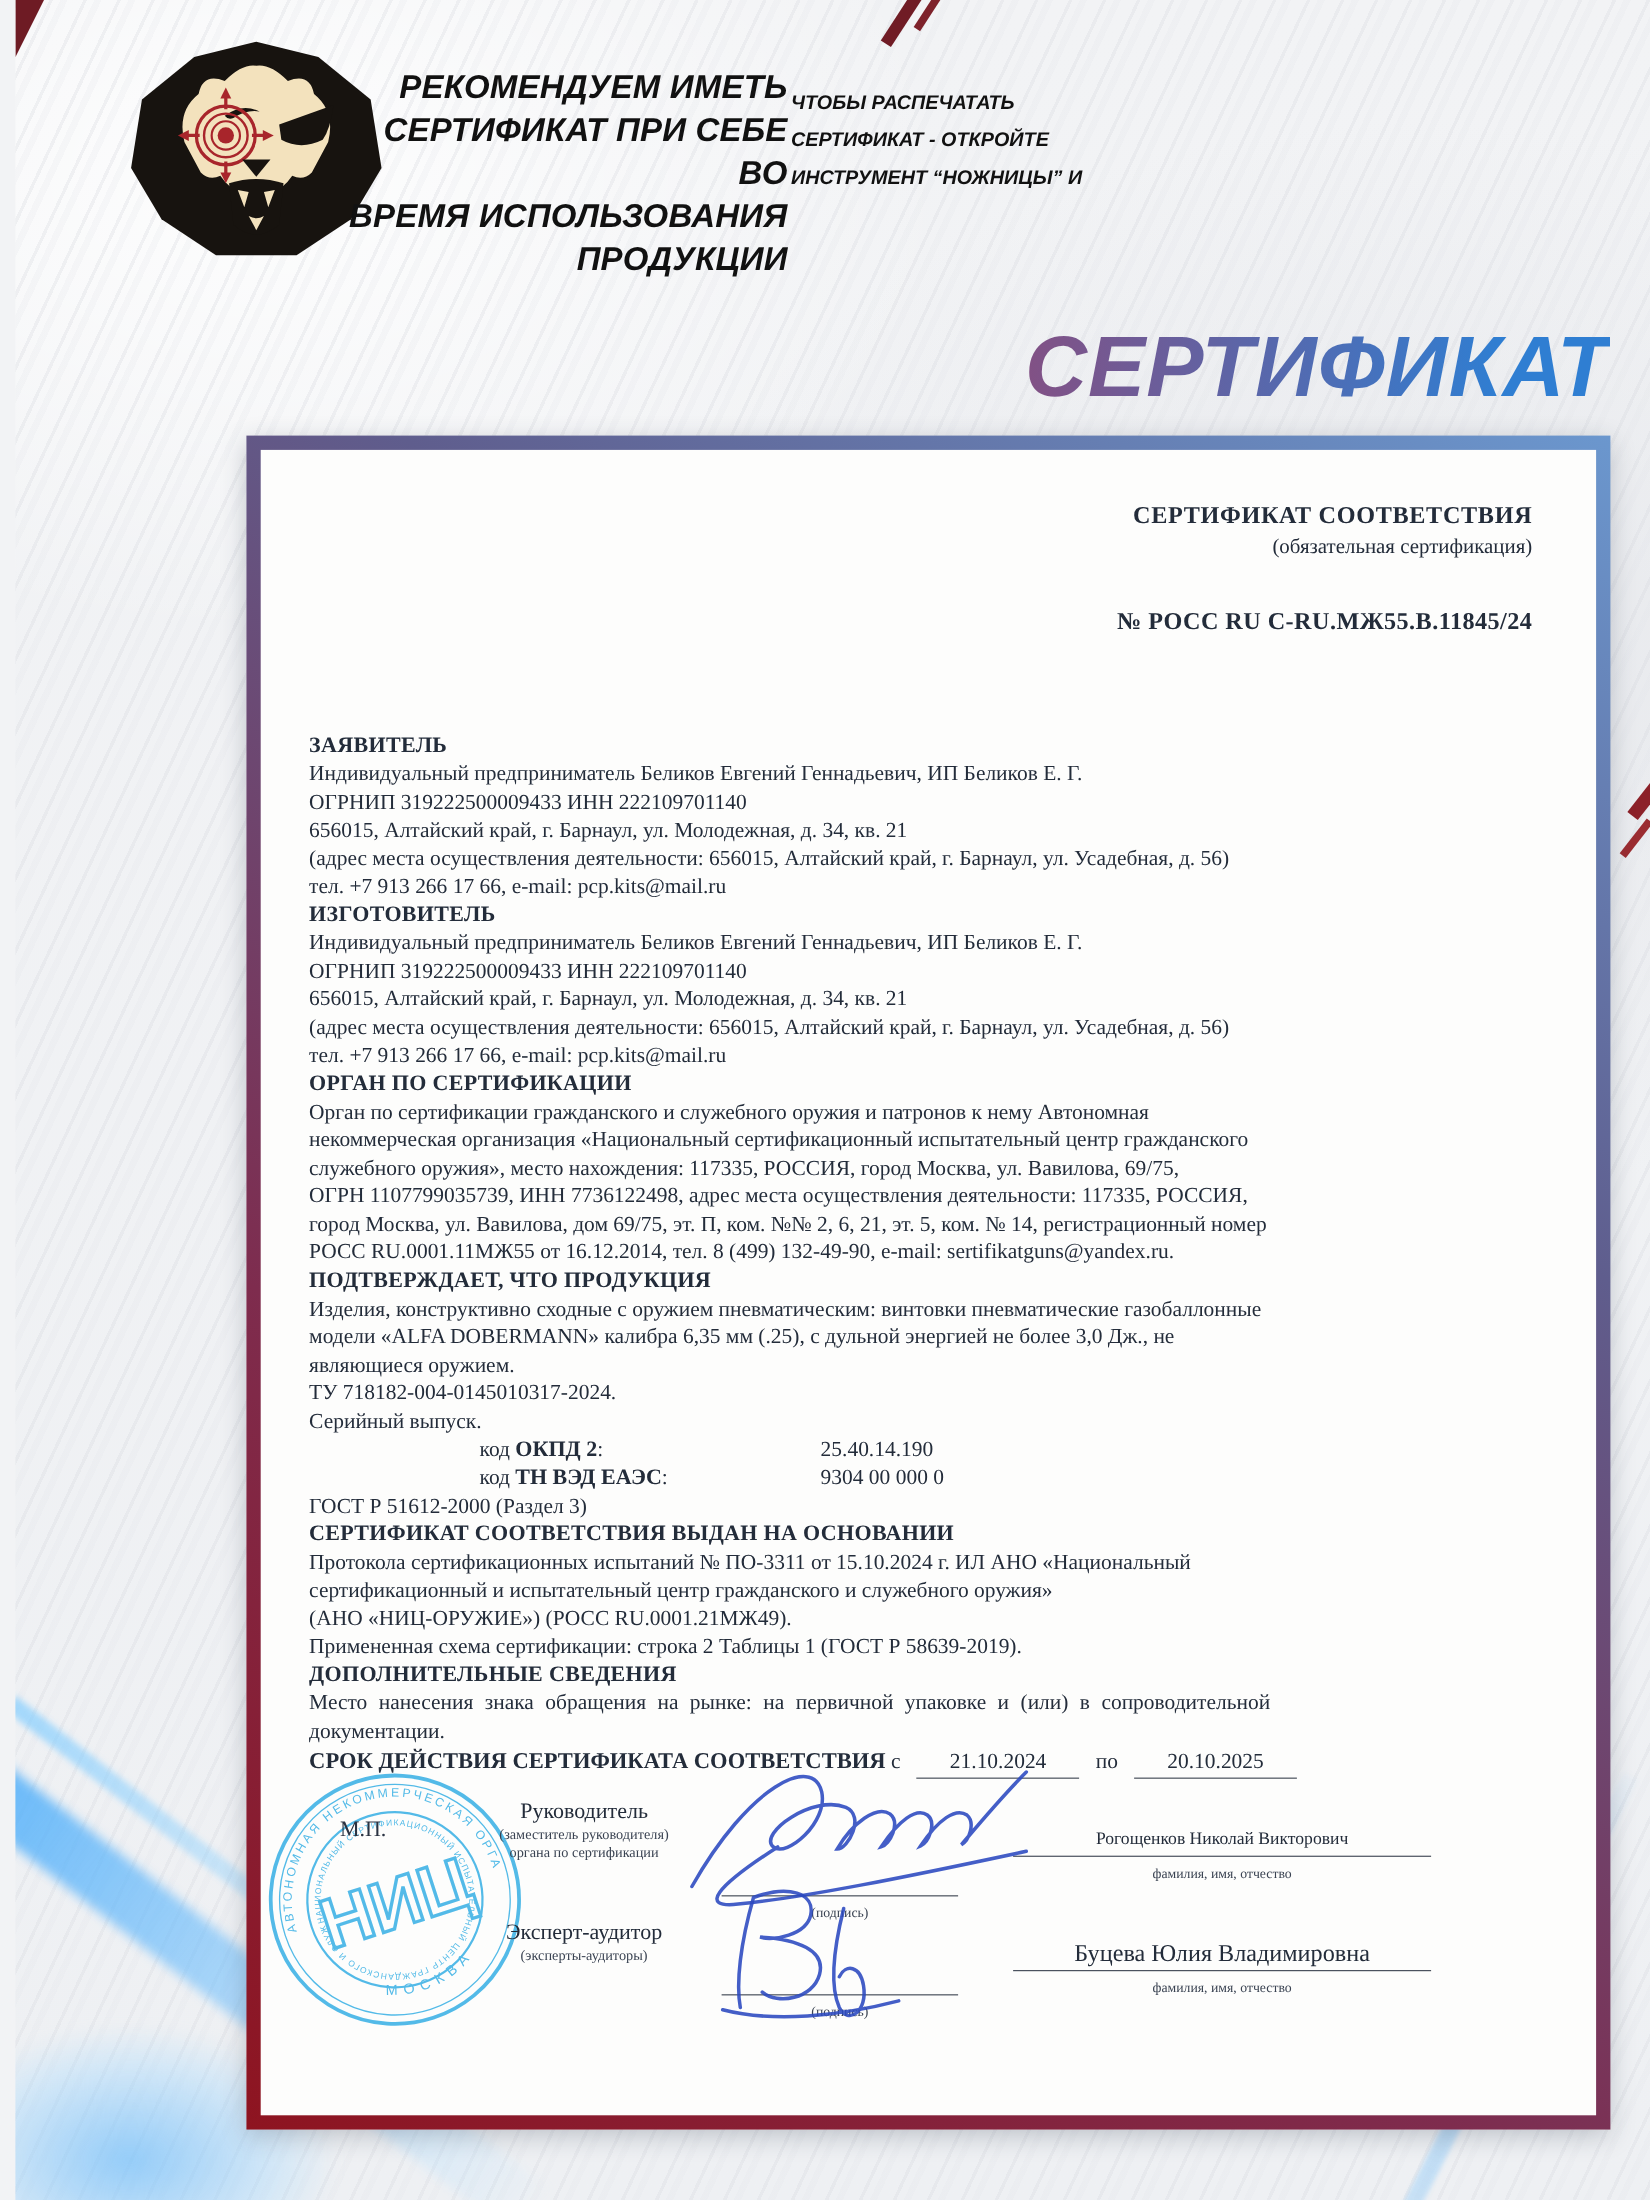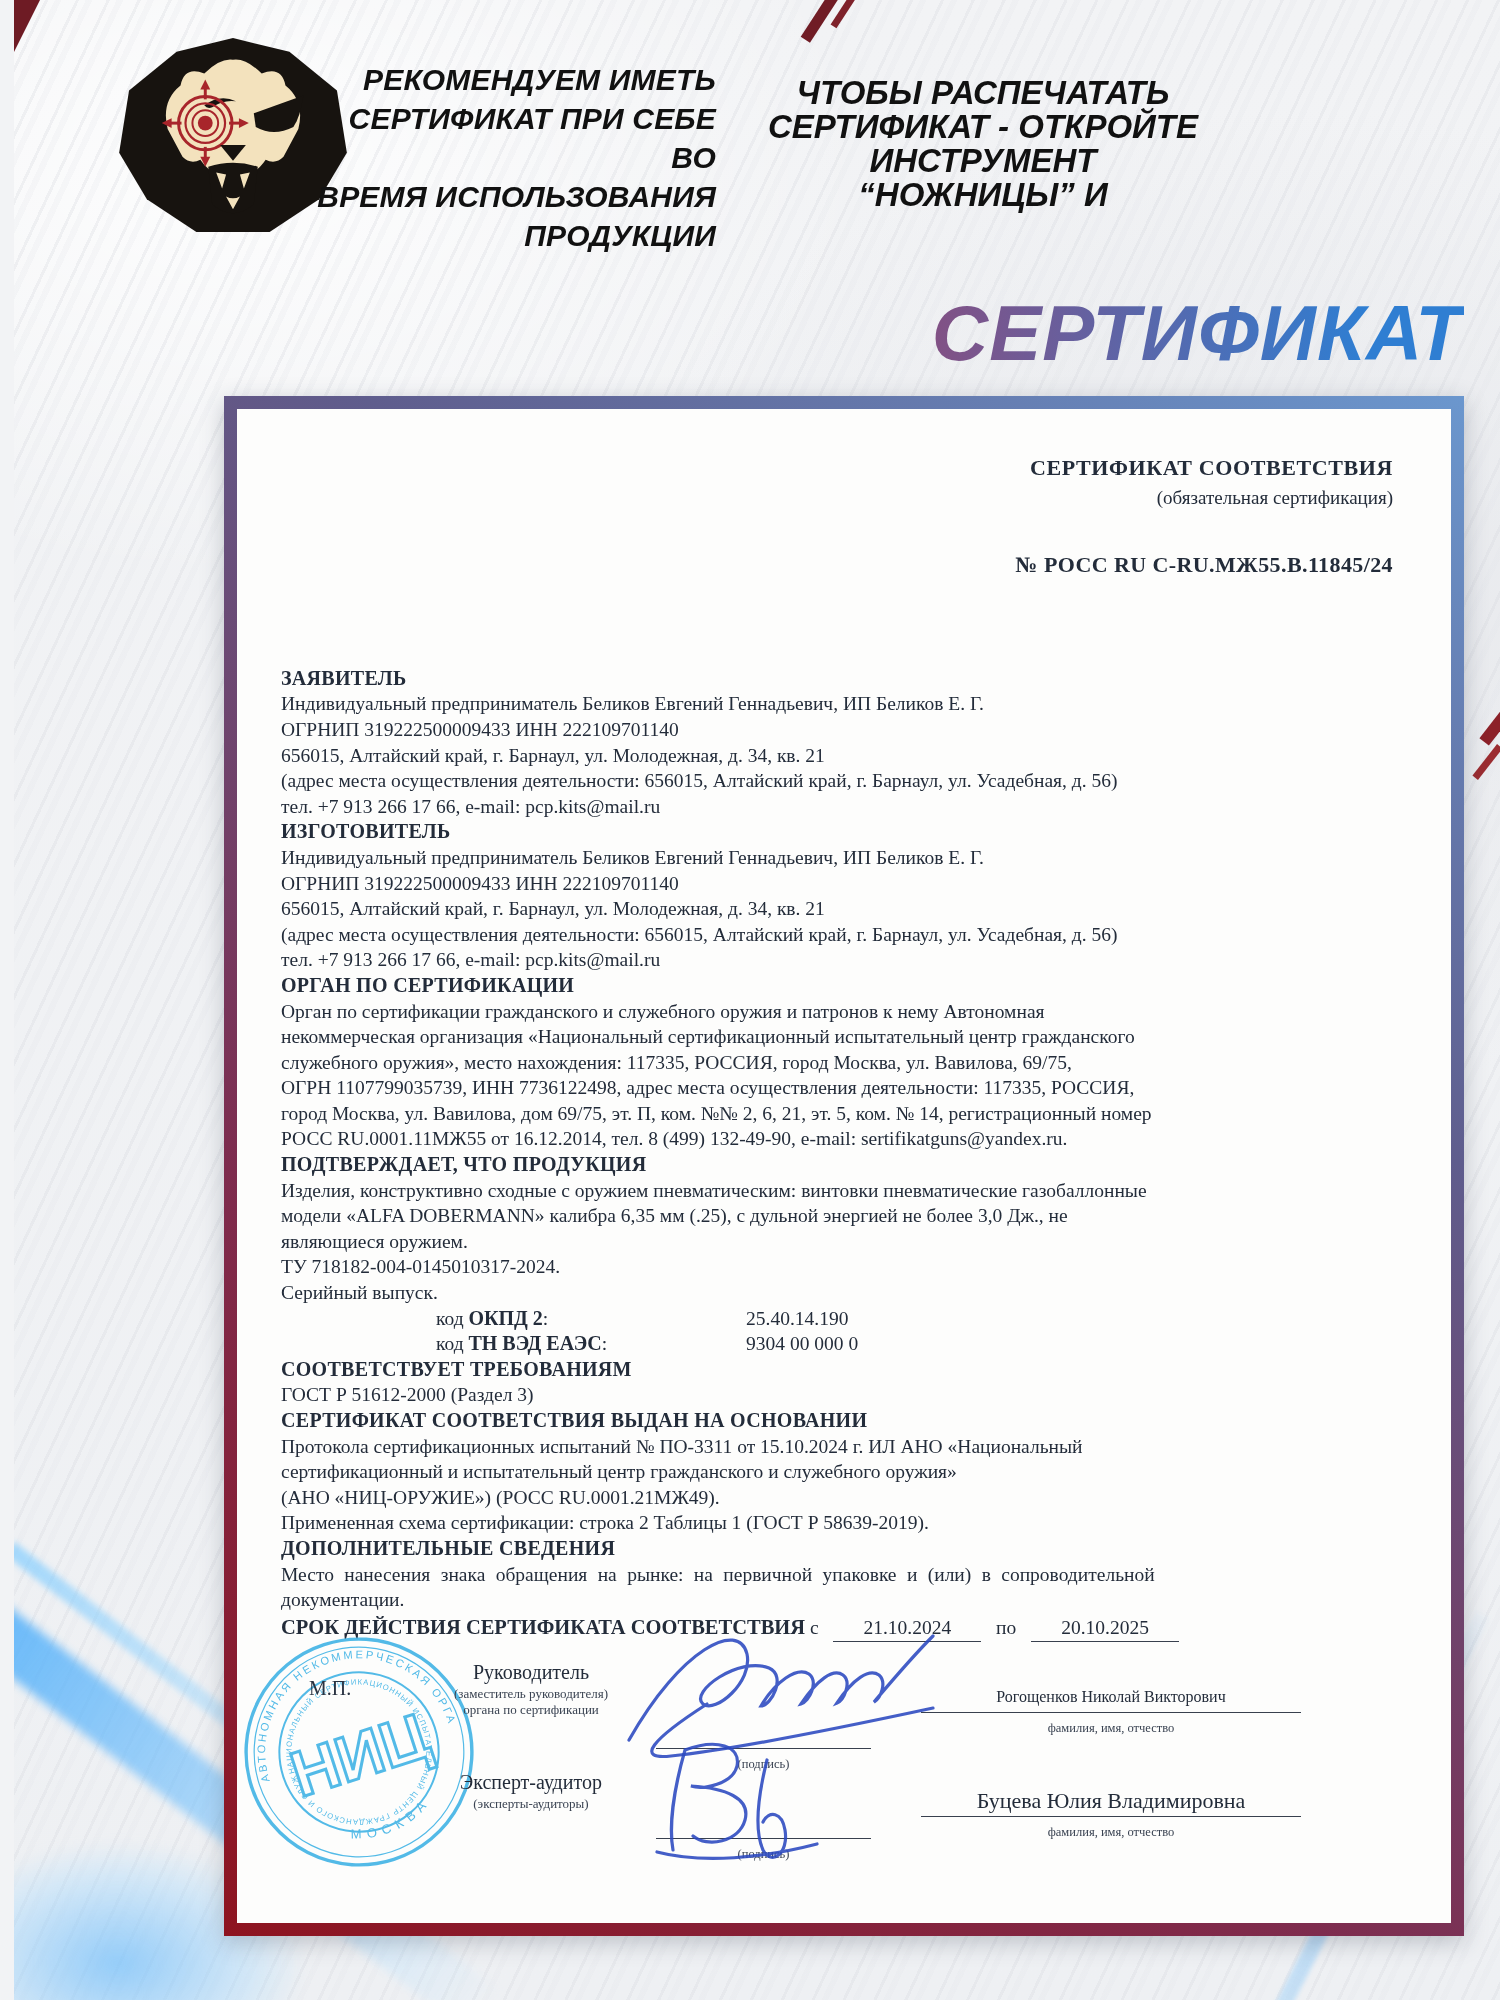--- a/index.html
+++ b/index.html
@@ -28,22 +28,22 @@
     border-left:26px solid #6e1b24; border-bottom:52px solid transparent; }
   .mark-top1 { position:absolute; left:800px; top:-8px; width:11px; height:52px; background:#701c25; transform:rotate(33deg); z-index:1; }
   .mark-top2 { position:absolute; left:828px; top:-14px; width:7px; height:44px; background:#7e222b; transform:rotate(33deg); z-index:1; }
   .mark-r1 { position:absolute; left:1482px; top:690px; width:12px; height:58px; background:#8c2129; transform:rotate(38deg); z-index:1; }
   .mark-r2 { position:absolute; left:1470px; top:742px; width:7px; height:40px; background:#9b2c31; transform:rotate(38deg); z-index:1; }
 
   
   .logo { position:absolute; left:95px; top:36px; width:248px; height:198px; z-index:2; }
   .note-left { position:absolute; left:290px; top:60px; width:412px; z-index:2;
     font-size:30px; line-height:39px; font-weight:bold; font-style:italic; color:#111; text-align:right; letter-spacing:.2px; }
-  .note-right { position:absolute; left:754px; top:76px; width:430px; z-index:2;
-    font-size:33px; line-height:34px; font-weight:bold; font-style:italic; color:#111; text-align:center; }
+  .note-right { position:absolute; left:705px; top:76px; width:430px; z-index:2;
+    font-size:18px; line-height:34px; font-weight:bold; font-style:italic; color:#111; text-align:left; }
   .big-title { position:absolute; left:210px; top:288px; width:1240px; text-align:right; z-index:2;
     font-size:78px; font-weight:bold; font-style:italic; letter-spacing:1px;
     background: linear-gradient(90deg,#d6202a 8%, #8e4a79 52%, #2f7ed2 92%);
     -webkit-background-clip:text; background-clip:text; color:transparent; }
 
   
   .cert { position:absolute; left:210px; top:396px; width:1240px; height:1540px; z-index:2;
     background: linear-gradient(215deg, #6b97ce 0%, #5f5d8d 32%, #7e2c4e 68%, #8e1420 100%);
     padding:13px; box-shadow:0 6px 22px rgba(40,50,70,.25); }
   .cert-inner { position:relative; width:100%; height:100%; background:#fdfdfc; overflow:hidden;
@@ -171,21 +171,20 @@
         <div class="sec-h">ПОДТВЕРЖДАЕТ, ЧТО ПРОДУКЦИЯ</div>
         <div class="line">Изделия, конструктивно сходные с оружием пневматическим: винтовки пневматические газобаллонные</div>
         <div class="line">модели «ALFA DOBERMANN» калибра 6,35 мм (.25), с дульной энергией не более 3,0 Дж., не</div>
         <div class="line">являющиеся оружием.</div>
         <div class="line">ТУ 718182-004-0145010317-2024.</div>
         <div class="line">Серийный выпуск.</div>
 
         <div class="code-row"><span class="ind"></span><span class="lbl"><span>код </span><b>ОКПД 2</b><span>:</span></span><span>25.40.14.190</span></div>
         <div class="code-row"><span class="ind"></span><span class="lbl"><span>код </span><b>ТН ВЭД ЕАЭС</b><span>:</span></span><span>9304 00 000 0</span></div>
 
-        <div class="sec-h">СООТВЕТСТВУЕТ ТРЕБОВАНИЯМ</div>
         <div class="line">ГОСТ Р 51612-2000 (Раздел 3)</div>
 
         <div class="sec-h">СЕРТИФИКАТ СООТВЕТСТВИЯ ВЫДАН НА ОСНОВАНИИ</div>
         <div class="line">Протокола сертификационных испытаний № ПО-3311 от 15.10.2024 г. ИЛ АНО «Национальный</div>
         <div class="line">сертификационный и испытательный центр гражданского и служебного оружия»</div>
         <div class="line">(АНО «НИЦ-ОРУЖИЕ») (РОСС RU.0001.21МЖ49).</div>
         <div class="line">Примененная схема сертификации: строка 2 Таблицы 1 (ГОСТ Р 58639-2019).</div>
 
         <div class="sec-h">ДОПОЛНИТЕЛЬНЫЕ СВЕДЕНИЯ</div>
         <div class="line just">Место нанесения знака обращения на рынке: на первичной упаковке и (или) в сопроводительной</div>

